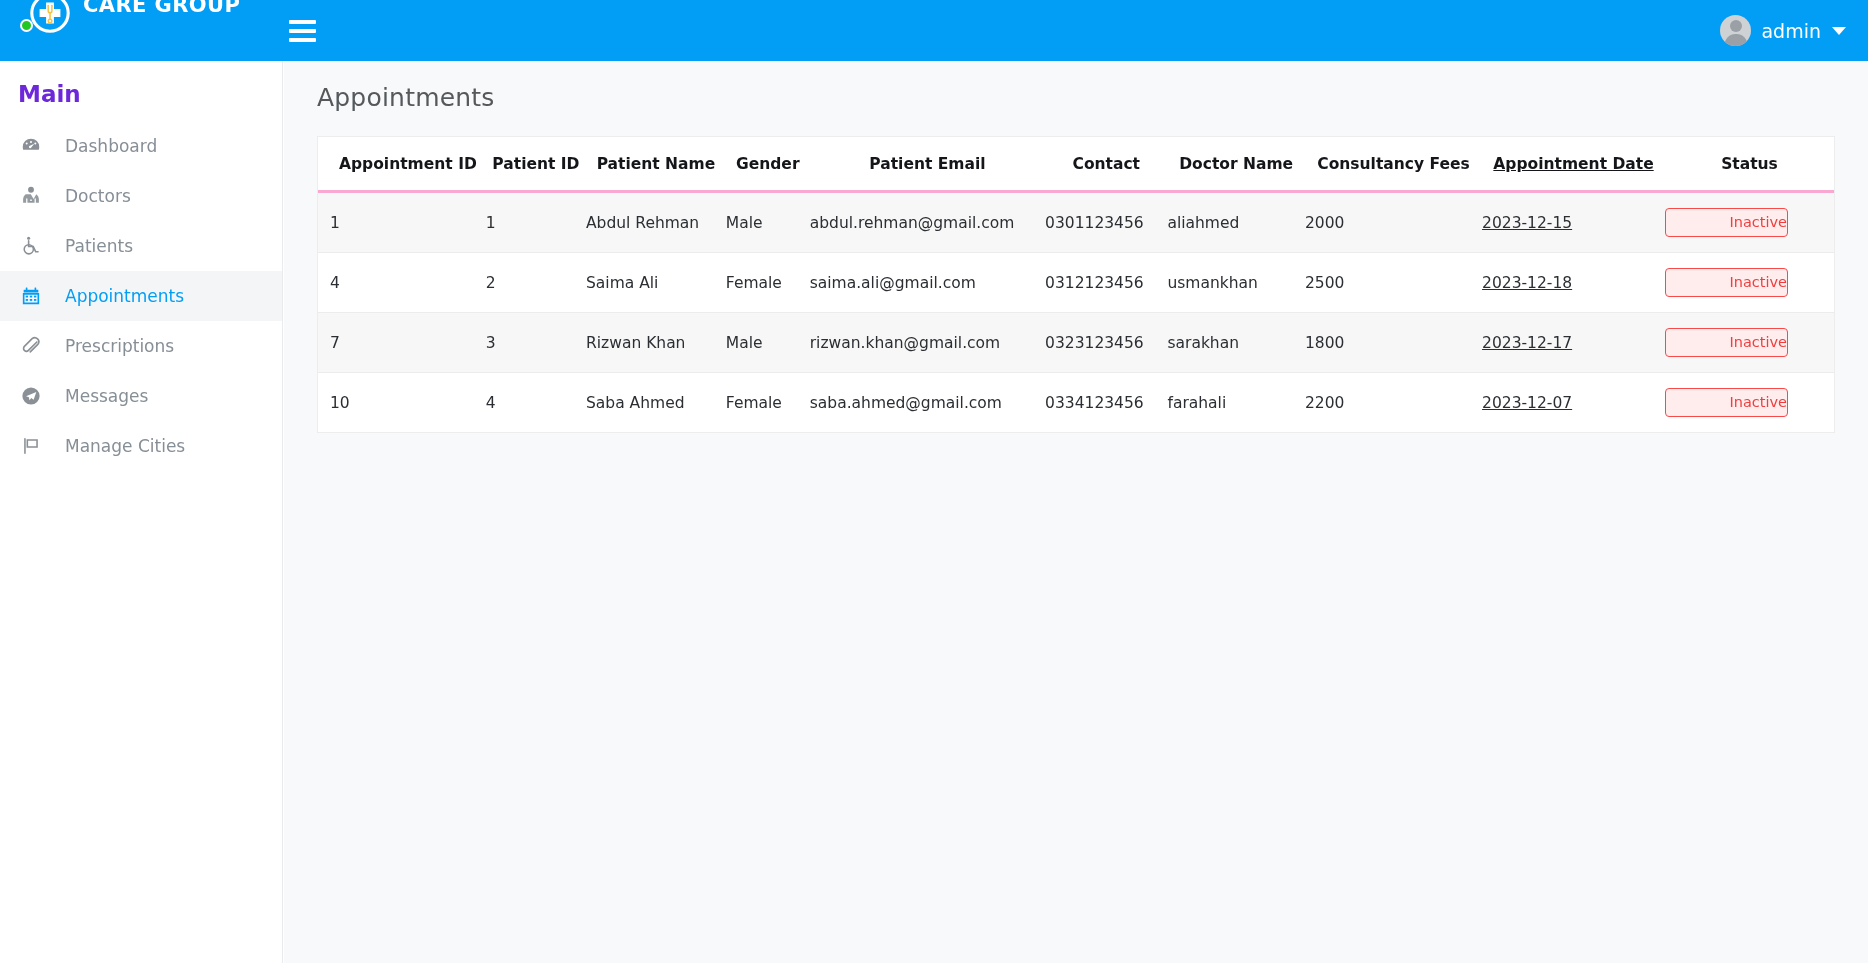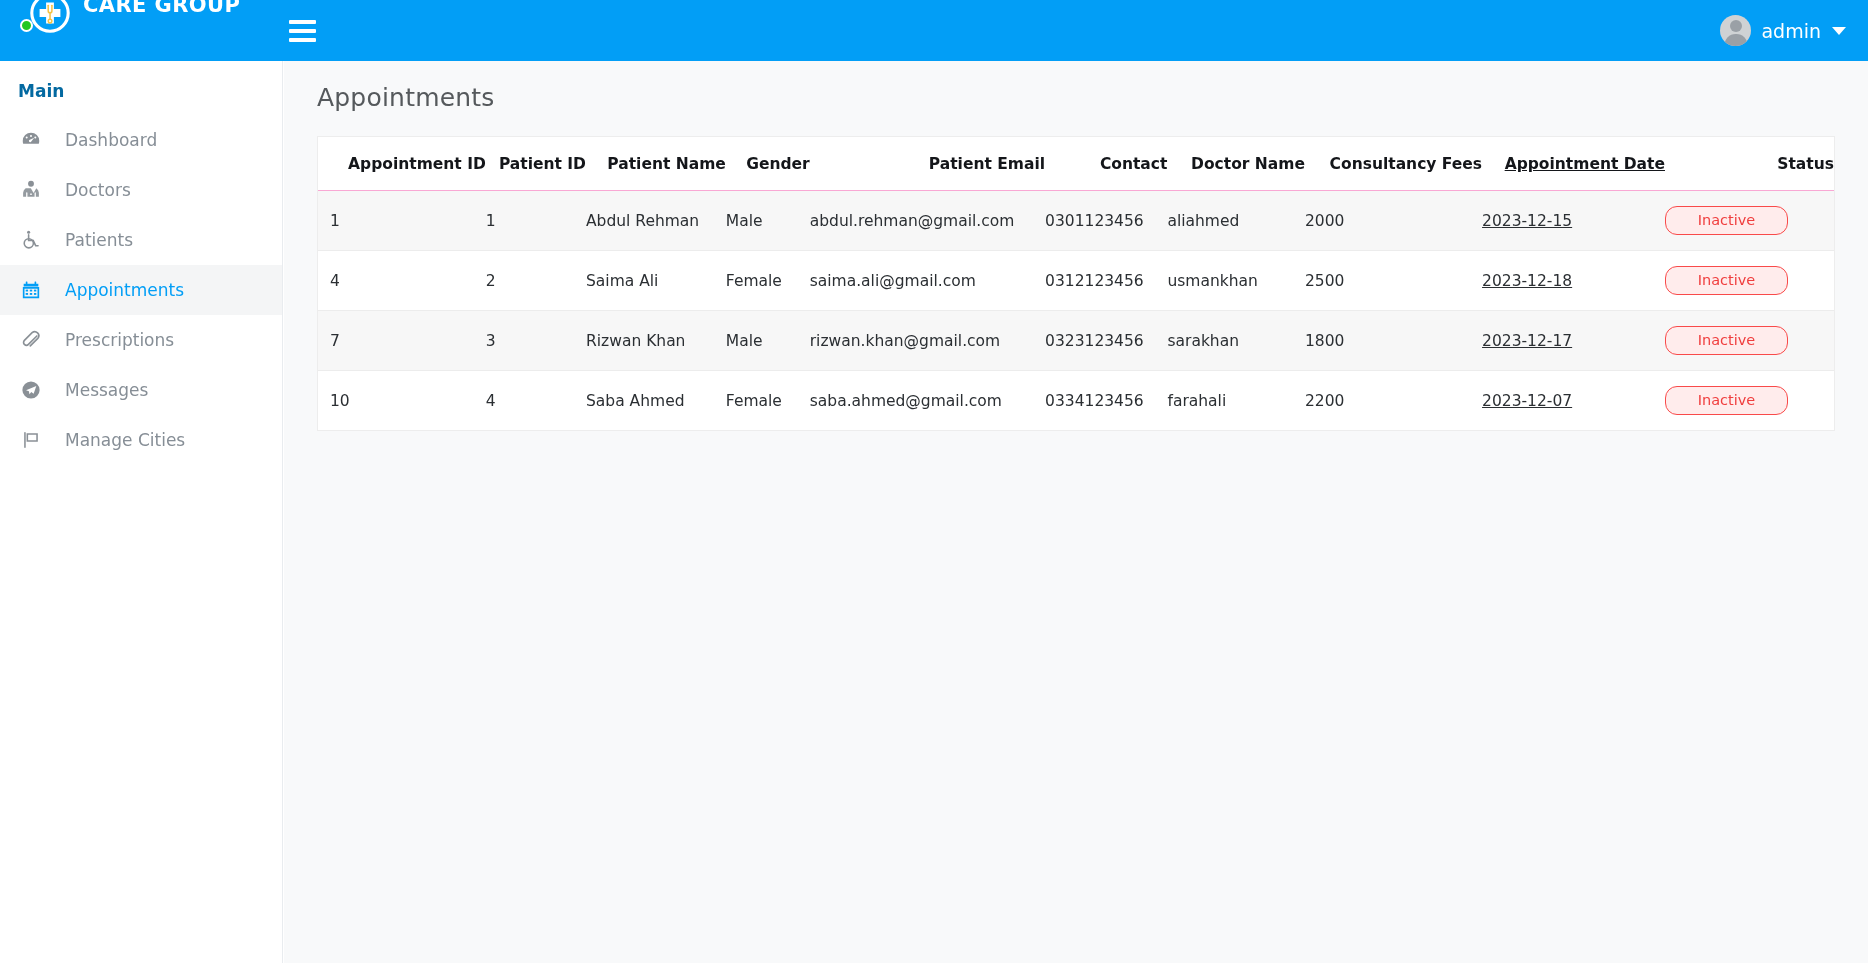--- a/index.html
+++ b/index.html
@@ -118,23 +118,23 @@
   
   .sidebar {
     position: absolute;
     top: 61px; left: 0;
     width: 283px;
     height: 902px;
     background: #ffffff;
     border-right: 1px solid #e9ecef;
   }
   .sidebar-heading {
-    font-size: 17px;
+    font-size: 23px;
     font-weight: bold;
-    color: #0369a1;
+    color: #6d28d9;
     padding: 20px 0 14px 18px;
   }
   .nav-item {
     display: flex;
     align-items: center;
     height: 50px;
     padding-left: 18px;
     color: #868e96;
     font-size: 17px;
     cursor: pointer;
@@ -174,28 +174,28 @@
     margin: 24px 33px 0 33px;
     background: #ffffff;
     border: 1px solid #ededed;
   }
   table {
     width: 100%;
     border-collapse: collapse;
     table-layout: fixed;
   }
   thead th {
-    text-align: right;
+    text-align: center;
     font-size: 15.5px;
     font-weight: bold;
     color: #14161a;
     padding: 18px 0 17px 0;
     background: #ffffff;
     white-space: nowrap;
-    border-bottom: 1px solid #f9a8d4;
+    border-bottom: 3px solid #f9a8d4;
   }
   tbody td {
     font-size: 15.5px;
     color: #2b2f33;
     padding: 15px 0 15px 0;
     border-bottom: 1px solid #ececec;
     white-space: nowrap;
     overflow: hidden;
     text-overflow: ellipsis;
   }
@@ -210,26 +210,26 @@
   th.c4, td.c4 { width: 202px; margin-left: 18px; }
   th.c5, td.c5 { width: 105px; }
   th.c6, td.c6 { width: 118px; }
   th.c7, td.c7 { width: 152px; }
   th.c8, td.c8 { width: 157px; text-decoration: underline; }
   th.c9, td.c9 { width: 145px; }
 
   .badge {
     display: block;
     width: 123px;
-    text-align: center;
+    text-align: right;
     font-size: 14.5px;
     color: #f03e3e;
     background: #ffecec;
     border: 1px solid #f94a4a;
-    border-radius: 12px;
+    border-radius: 4px;
     padding: 5px 0 6px 0;
     cursor: pointer;
   }
 </style>
 </head>
 <body>
 
 <div class="navbar">
 
   <div class="brand">

